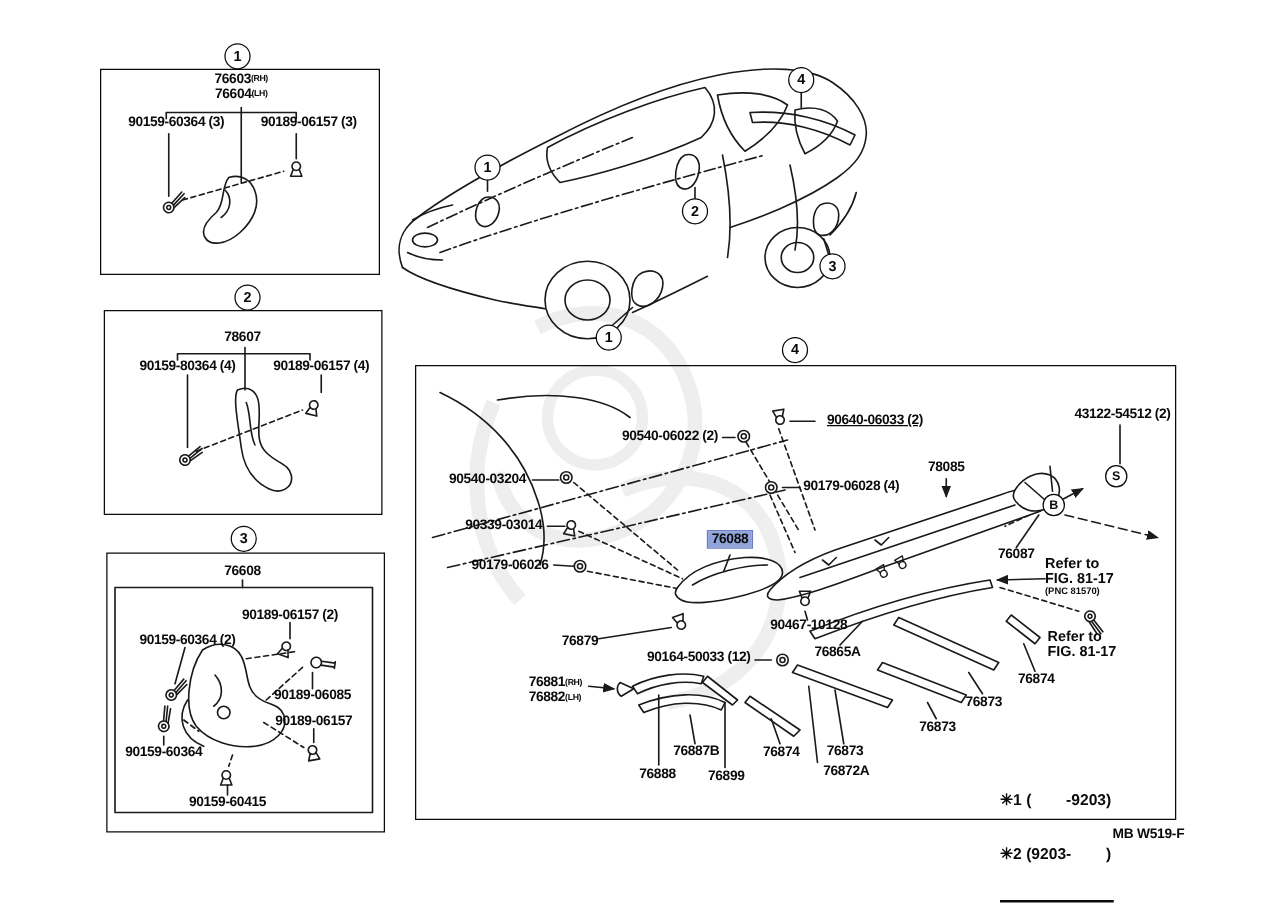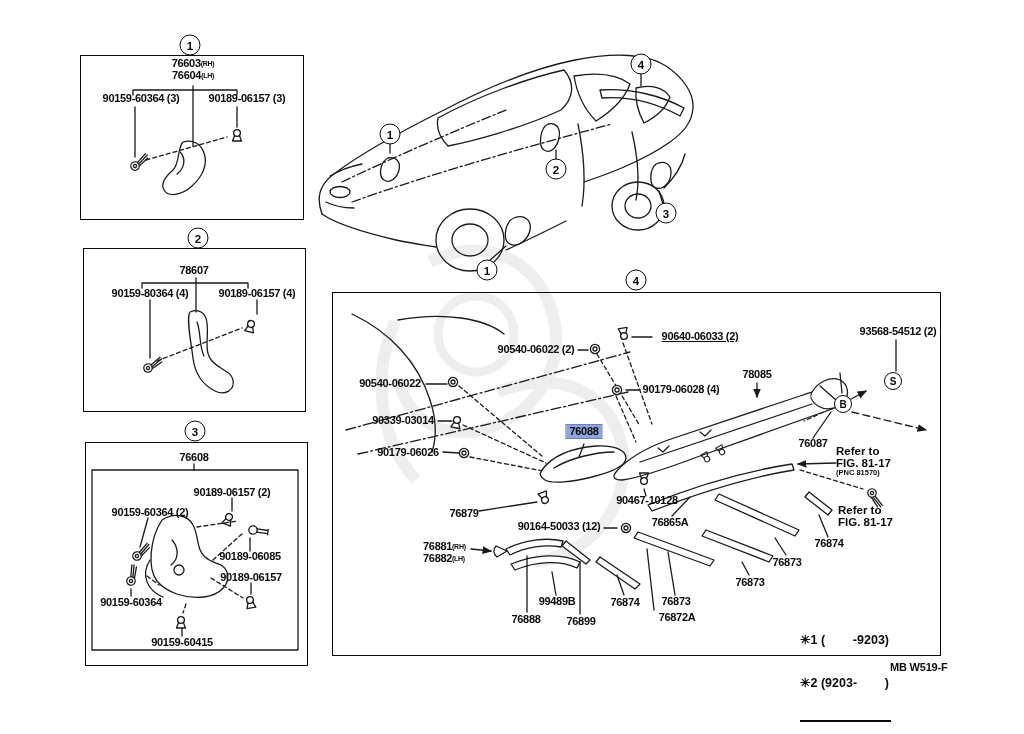--- a/index.html
+++ b/index.html
@@ -246,23 +246,23 @@
   <div class="lbl" style="left:194px;top:452px;">76608</div>
   <div class="lbl" style="left:232px;top:487px;">90189-06157 (2)</div>
   <div class="lbl" style="left:150px;top:507px;">90159-60364 (2)</div>
   <div class="lbl" style="left:250px;top:551px;">90189-06085</div>
   <div class="lbl" style="left:251px;top:572px;">90189-06157</div>
   <div class="lbl" style="left:131px;top:597px;">90159-60364</div>
   <div class="lbl" style="left:182px;top:637px;">90159-60415</div>
 
   <div class="lbl" style="left:536px;top:344px;">90540-06022 (2)</div>
   <div class="lbl" style="left:700px;top:331px;text-decoration:underline;">90640-06033 (2)</div>
-  <div class="lbl" style="left:898px;top:326px;">93568-54512 (2)</div>
+  <div class="lbl" style="left:898px;top:326px;">43122-54512 (2)</div>
   <div class="lbl" style="left:757px;top:369px;">78085</div>
-  <div class="lbl" style="left:390px;top:378px;">90540-06022</div>
+  <div class="lbl" style="left:390px;top:378px;">90540-03204</div>
   <div class="lbl" style="left:681px;top:384px;">90179-06028 (4)</div>
   <div class="lbl" style="left:403px;top:415px;">90339-03014</div>
   <div class="lbl" style="left:584px;top:426px;">
     <span class="pn-hl">76088</span>
   </div>
   <div class="lbl" style="left:813px;top:438px;">76087</div>
   <div class="refer" style="left:836px;top:446px;">
     <div>Refer to</div>
     <div>FIG. 81-17</div>
     <div class="pnc">(PNC 81570)</div>
@@ -276,21 +276,21 @@
   </div>
   <div class="lbl" style="left:559px;top:521px;">90164-50033 (12)</div>
   <div class="lbl" style="left:670px;top:517px;">76865A</div>
   <div class="lbl left" style="left:423px;top:541px;">
     <div><span>76881</span><span class="sub">(RH)</span></div>
     <div><span>76882</span><span class="sub">(LH)</span></div>
   </div>
   <div class="lbl" style="left:829px;top:538px;">76874</div>
   <div class="lbl" style="left:787px;top:557px;">76873</div>
   <div class="lbl" style="left:750px;top:577px;">76873</div>
-  <div class="lbl" style="left:557px;top:596px;">99489B</div>
+  <div class="lbl" style="left:557px;top:596px;">76887B</div>
   <div class="lbl" style="left:625px;top:597px;">76874</div>
   <div class="lbl" style="left:676px;top:596px;">76873</div>
   <div class="lbl" style="left:653px;top:612px;margin-left:24px;">76872A</div>
   <div class="lbl" style="left:526px;top:614px;">76888</div>
   <div class="lbl" style="left:581px;top:616px;">76899</div>
 
   <div class="legend" style="left:800px;top:604px;">
     <div><span>✳1</span> <span>(        -9203)</span></div>
     <div><span>✳2</span> <span>(9203-        )</span></div>
   </div>

